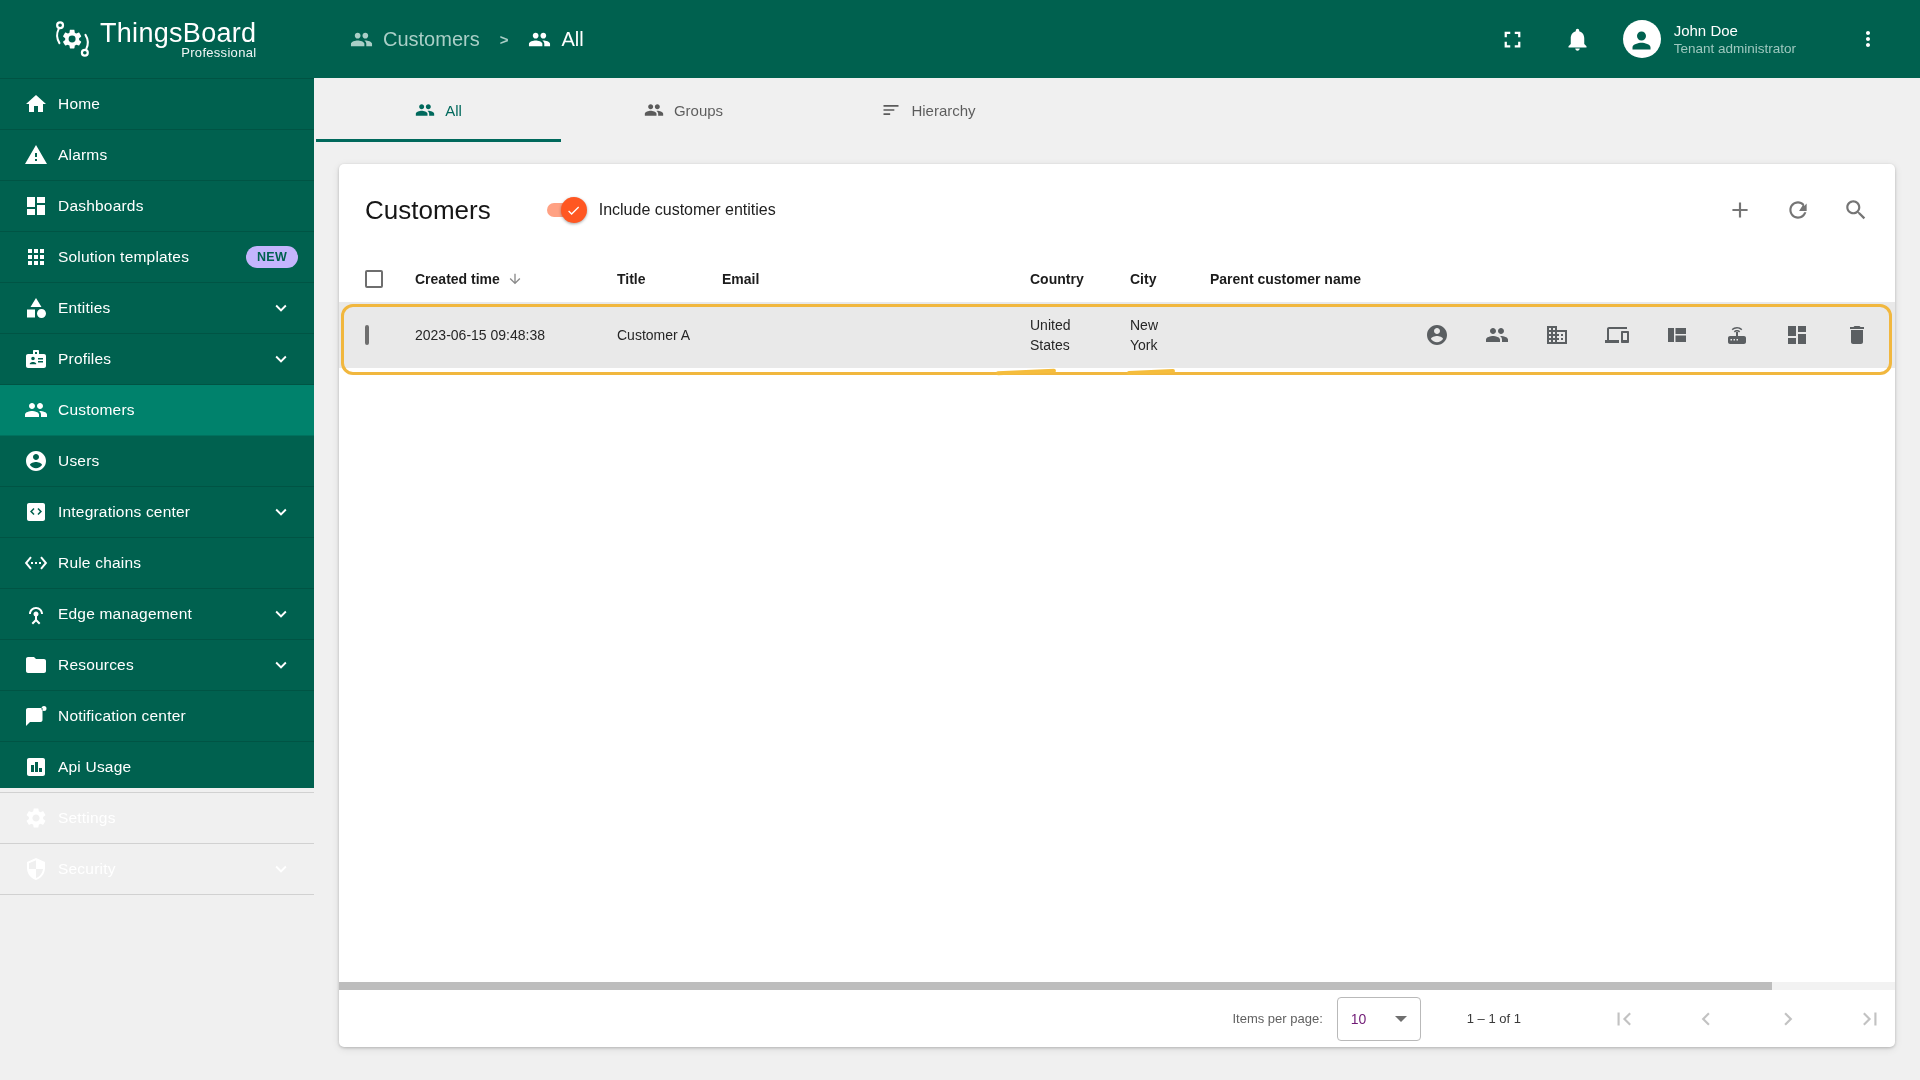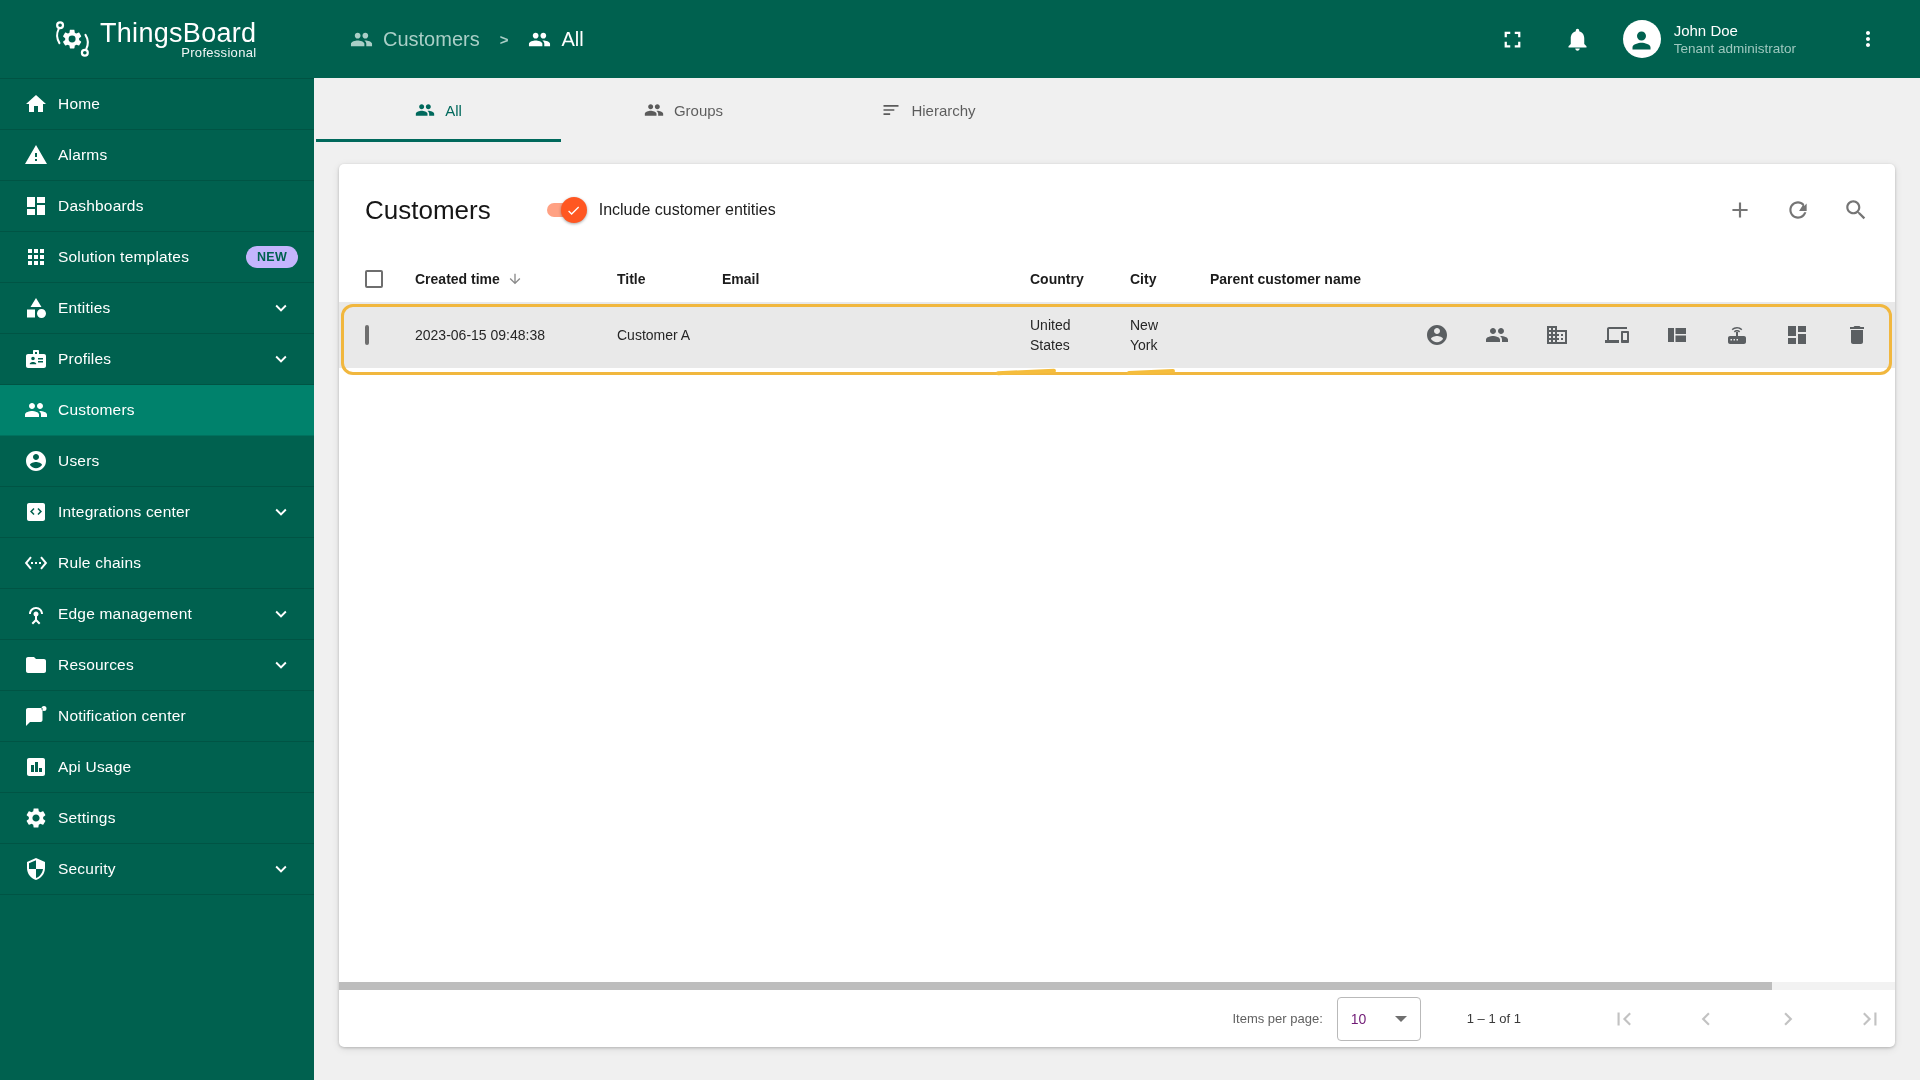--- a/index.html
+++ b/index.html
@@ -9,21 +9,21 @@
   :root{
     --primary:#00614f;
     --primary-sel:#00826c;
     --accent:#ff5722;
     --accent-track:#ffa183;
     --annot:#f1b73e;
   }
   .icon svg{ width:100%; height:100%; display:block; }
 
   
-  .sidebar{ position:fixed; left:0; top:0; width:314px; height:1080px;
+  .sidebar{ position:fixed; left:0; top:0; width:314px; height:788px;
     background:var(--primary); z-index:20; }
   .logo-block{ height:78px; display:flex; align-items:center; padding-left:50px; color:#fff; }
   .logo-icon{ width:44px; height:44px; margin-right:6px; }
   .logo-name{ font-size:27px; font-weight:400; letter-spacing:.3px; line-height:28px; }
   .logo-edition{ font-size:13px; text-align:right; letter-spacing:.3px; margin-top:-2px; opacity:.95; }
   .nav{ border-top:1px solid rgba(0,0,0,.14); }
   .nav-item{ position:relative; height:51px; display:flex; align-items:center;
     padding-left:24px; color:#fff; cursor:pointer;
     border-bottom:1px solid rgba(0,0,0,.13); }
   .nav-item.selected{ background:var(--primary-sel); }

